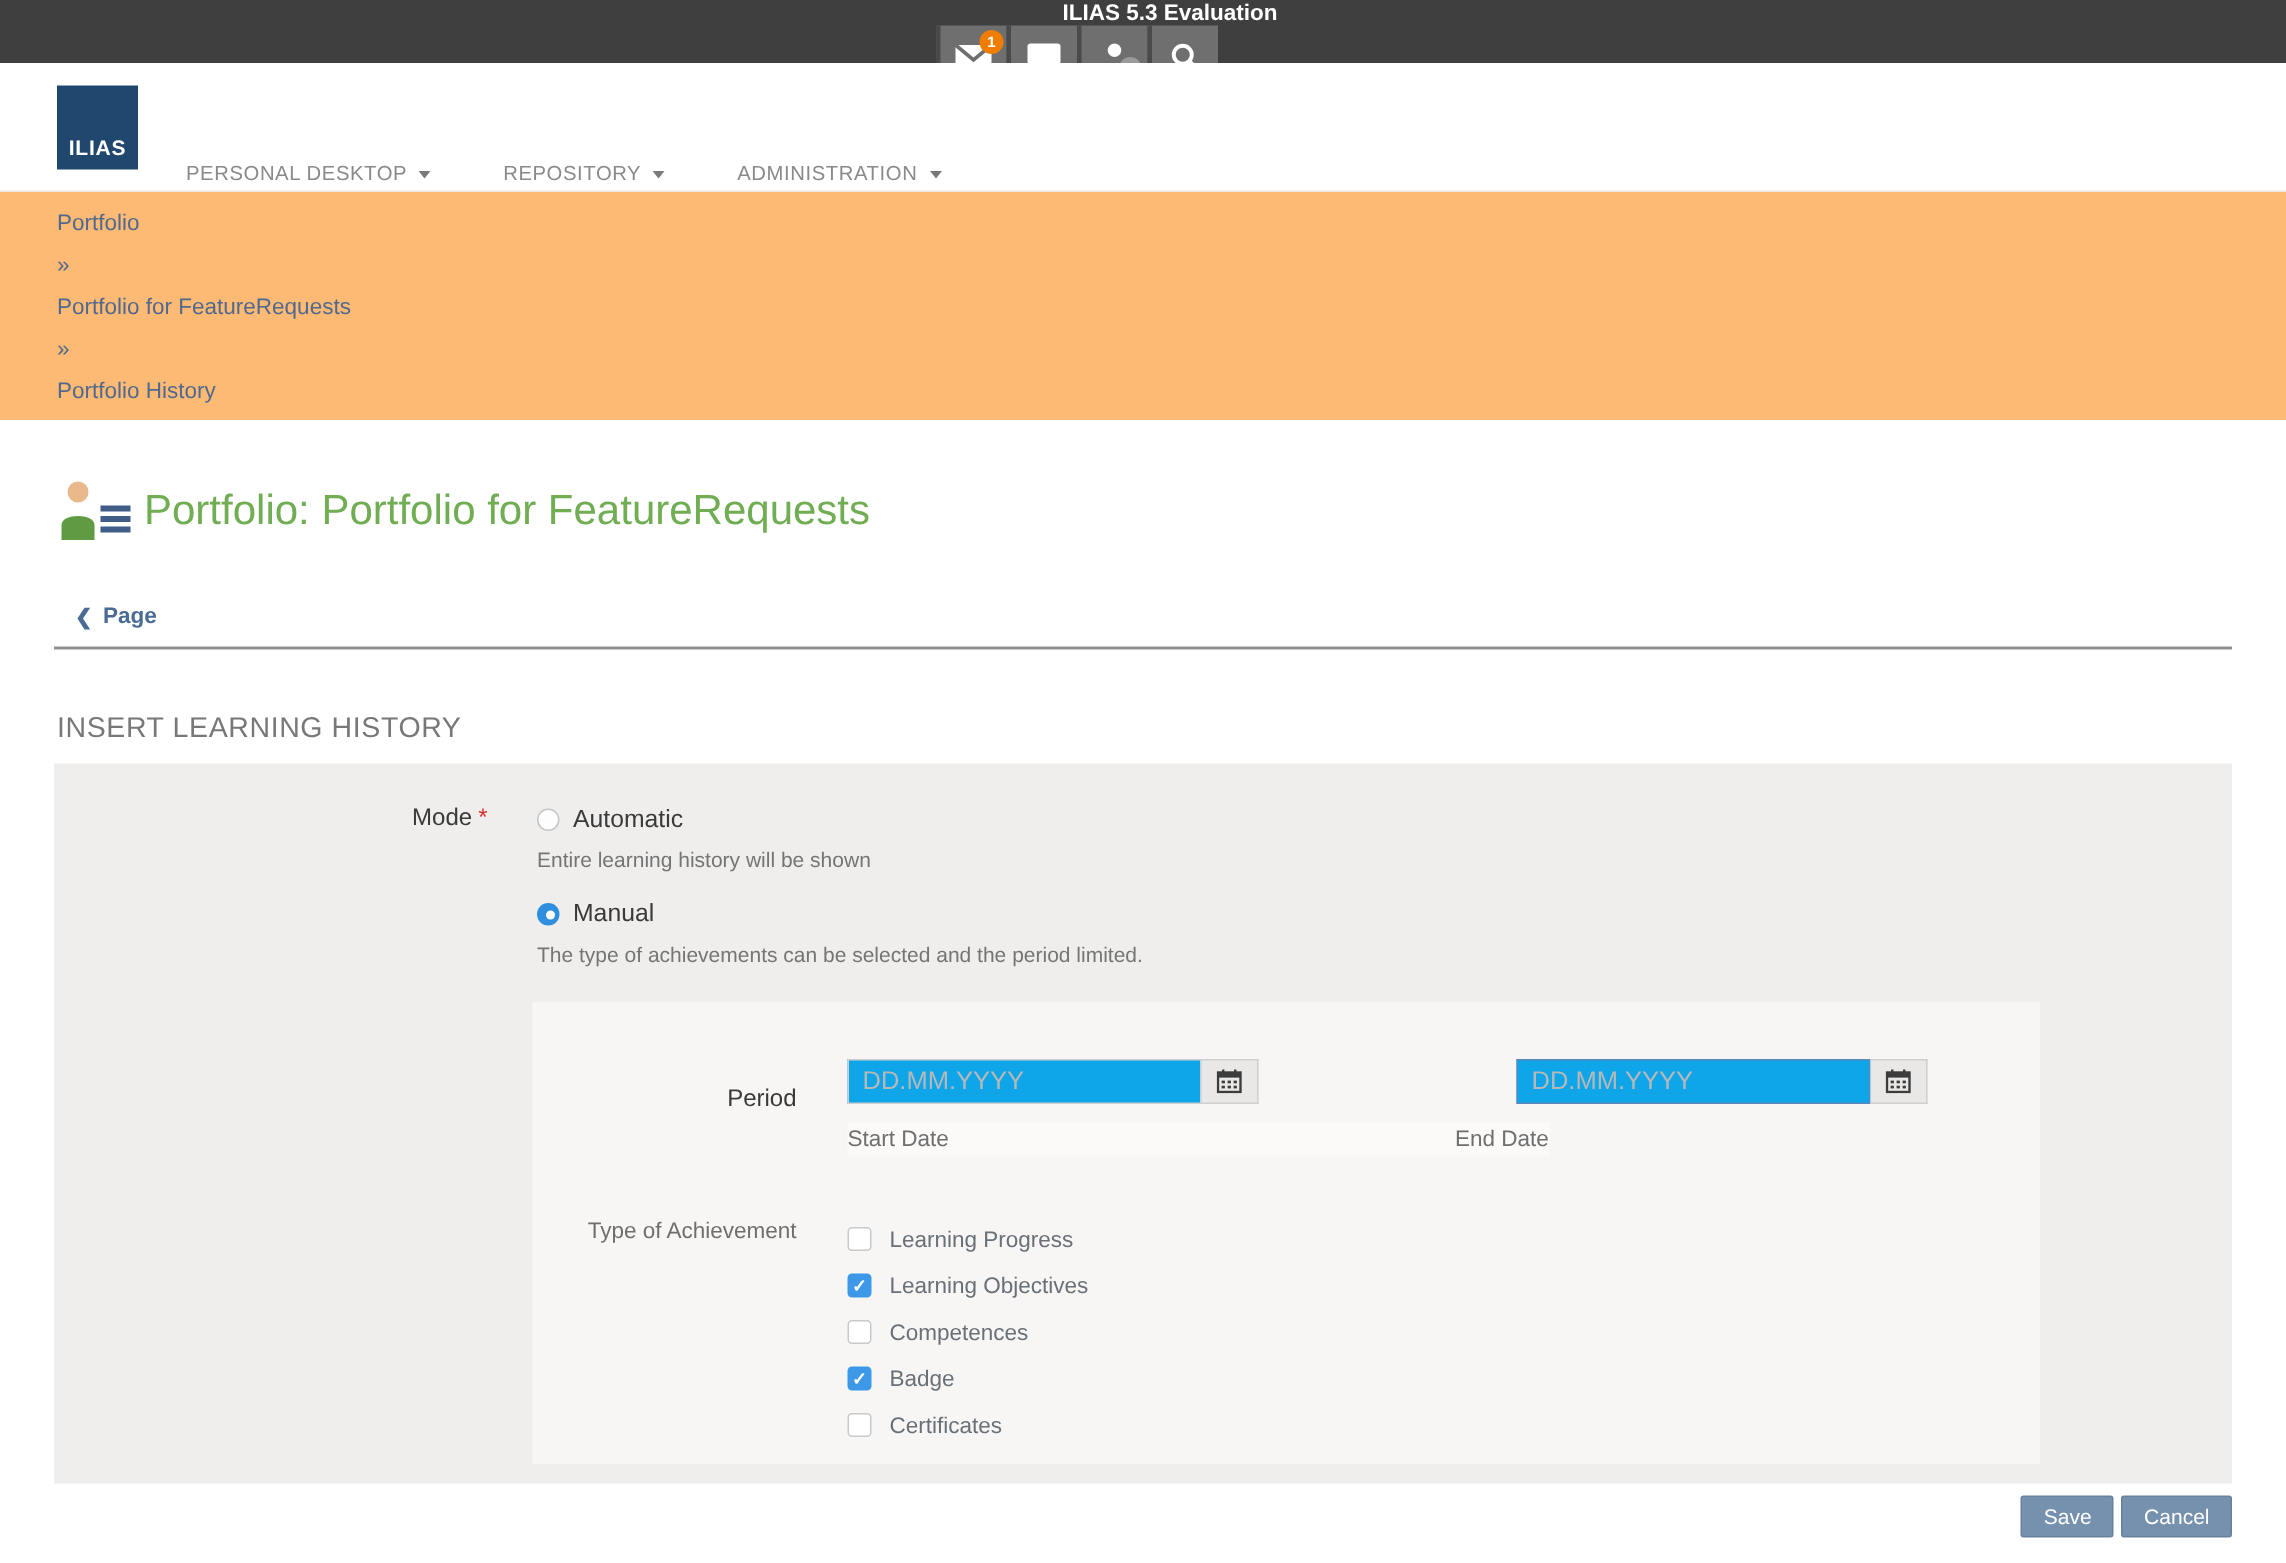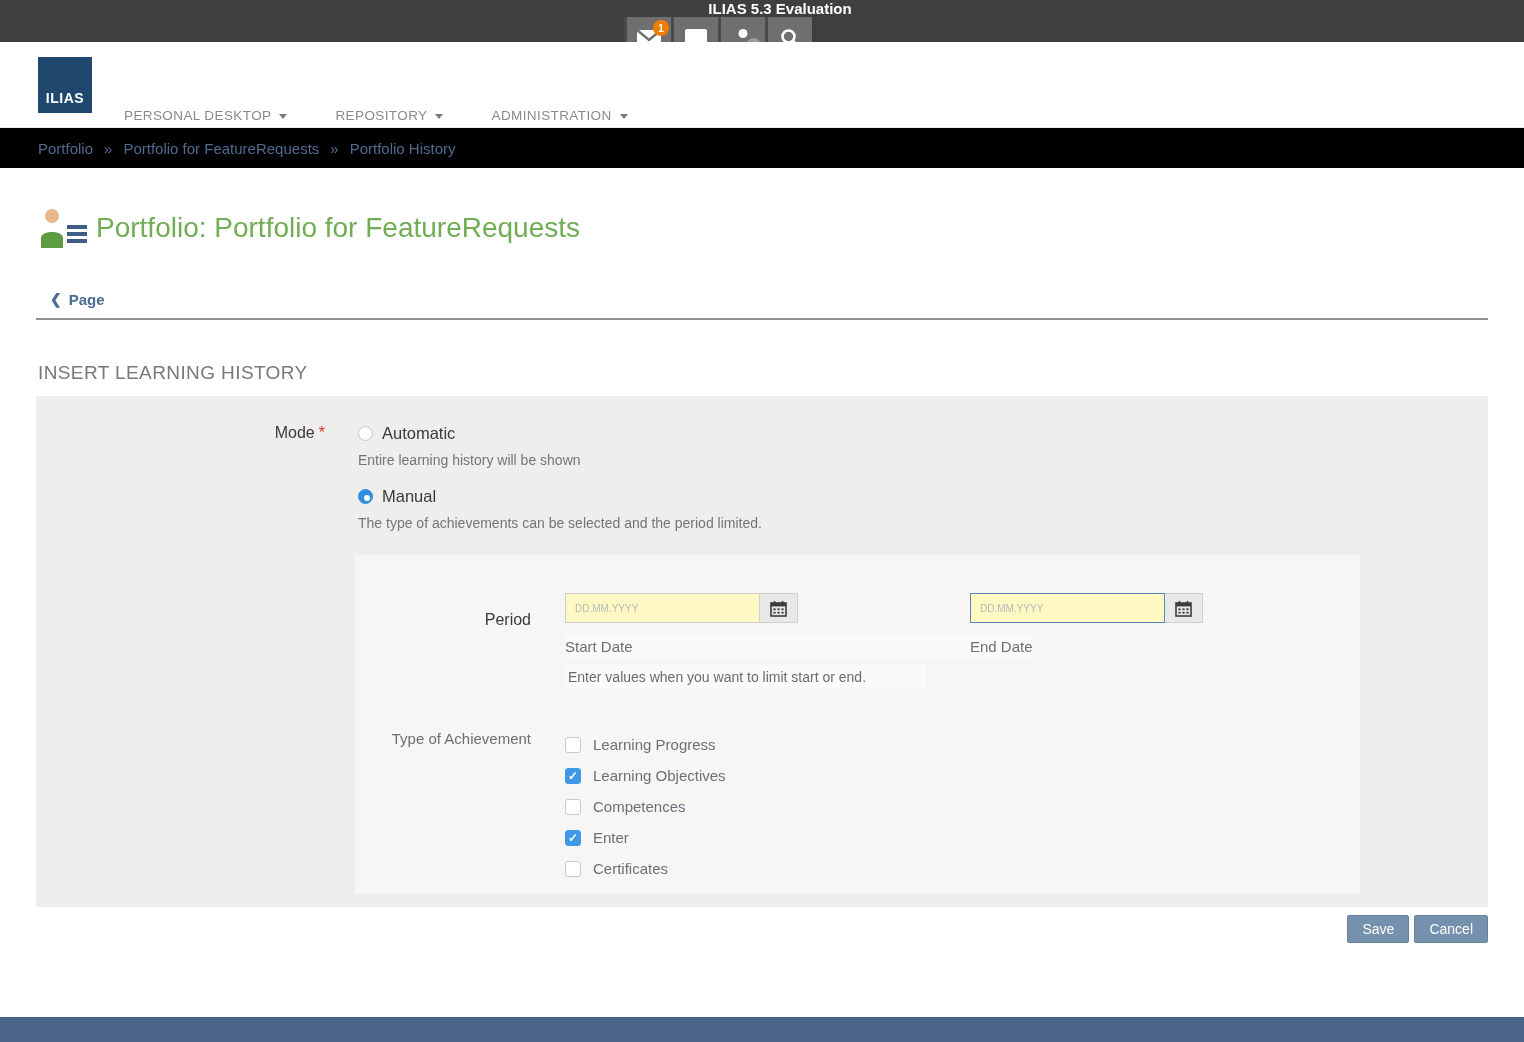--- a/index.html
+++ b/index.html
@@ -27,21 +27,21 @@
   .logo { position:absolute; left:38px; top:15px; width:54px; height:56px; background:#20486e;
     display:flex; align-items:flex-end; justify-content:center; cursor:pointer; }
   .logo span { color:#fff; font-weight:bold; font-size:14px; letter-spacing:0.5px; margin-bottom:7px; }
   .mainnav { position:absolute; left:124px; bottom:4px; display:flex; gap:48px; }
   .nav-item { color:#8a8a8a; font-size:13.5px; letter-spacing:0.4px; display:flex; align-items:center; cursor:pointer; }
   .caret-down-g { width:0; height:0; border-left:4px solid transparent; border-right:4px solid transparent;
     border-top:5px solid #7a7a7a; margin-left:8px; margin-top:2px; }
 
   
   .breadcrumb { border-top:1px solid #ebebeb; padding:12px 0 11px 38px; font-size:15px;
-    color:#51698f; display:flex; gap:11px; background:#000000; }
+    color:#51698f; display:flex; gap:11px; background:#fdba74;flex-direction:column; }
   .breadcrumb a { color:#51698f; text-decoration:none; cursor:pointer; }
   .bc-sep { color:#51698f; }
 
   
   .title-row { display:flex; align-items:center; margin:40px 0 0 38px; }
   .title-icon { width:50px; height:40px; position:relative; margin-right:8px; }
   .page-title { color:#71ad53; font-size:28px; font-weight:normal; }
 
   
   .tabbar { margin:42px 36px 0 36px; border-bottom:2px solid #919191; padding-bottom:10px; }
@@ -72,22 +72,22 @@
   .sub-panel { margin-left:319px; width:1005px; background:#f7f6f4; margin-top:5px; padding:38px 0 10px 0; }
   .sub-row { display:flex; }
   .sub-label-col { width:176px; text-align:right; flex-shrink:0; }
   .sub-ctrl-col { margin-left:34px; }
   .period-label { color:#3a3a3a; font-size:16px; margin-top:18px; }
   .ach-label { color:#6f6f6f; font-size:15px; margin-top:1px; }
 
   .date-groups { display:flex; }
   .date-group { display:flex; }
   .date-group.start { margin-right:172px; }
-  .date-input { width:195px; height:30px; border:1px solid #cfcfcf; background:#fef9c3; padding:0 9px;
-    font-size:10px; color:#444; font-family:"Liberation Sans", sans-serif; outline:none; }
+  .date-input { width:236px; height:30px; border:1px solid #cfcfcf; background:#0ea5e9; padding:0 9px;
+    font-size:17px; color:#444; font-family:"Liberation Sans", sans-serif; outline:none; }
   .date-input::placeholder { color:#b8b8b8; }
   .date-input.focused { border:1px solid #5c88bf; }
   .cal-btn { width:38px; height:30px; background:#e9e8e6; border:1px solid #cfcfcf; border-left:none;
     display:flex; align-items:center; justify-content:center; cursor:pointer; }
   .sub-labels { display:flex; margin-top:12px; }
   .sub-date-label { color:#6f6f6f; font-size:15px; background:#fbfaf9; padding:3px 0; }
   .sub-date-label.start { width:405px; }
   .hint { color:#6b6b6b; font-size:14px; margin-top:7px; background:#fbfaf9; display:inline-block; padding:4px 60px 4px 3px; }
 
   .ach-row { margin-top:40px; }
@@ -273,21 +273,20 @@
                     <rect x="11.4" y="11.8" width="2.2" height="1.8"></rect>
                   </g>
                 </svg>
             </span>
           </div>
         </div>
         <div class="sub-labels">
           <div class="sub-date-label start">Start Date</div>
           <div class="sub-date-label">End Date</div>
         </div>
-        <div class="hint">Enter values when you want to limit start or end.</div>
       </div>
     </div>
 
     <div class="sub-row ach-row">
       <div class="sub-label-col">
         <div class="ach-label">Type of Achievement</div>
       </div>
       <div class="sub-ctrl-col">
         <div class="check-line">
           <span class="checkbox"></span>
@@ -300,21 +299,21 @@
           <span class="check-label">Learning Objectives</span>
         </div>
         <div class="check-line">
           <span class="checkbox"></span>
           <span class="check-label">Competences</span>
         </div>
         <div class="check-line">
           <span class="checkbox on">
               <span class="mark">✓</span>
             </span>
-          <span class="check-label">Enter</span>
+          <span class="check-label">Badge</span>
         </div>
         <div class="check-line">
           <span class="checkbox"></span>
           <span class="check-label">Certificates</span>
         </div>
       </div>
     </div>
 
   </div>
 </div>

